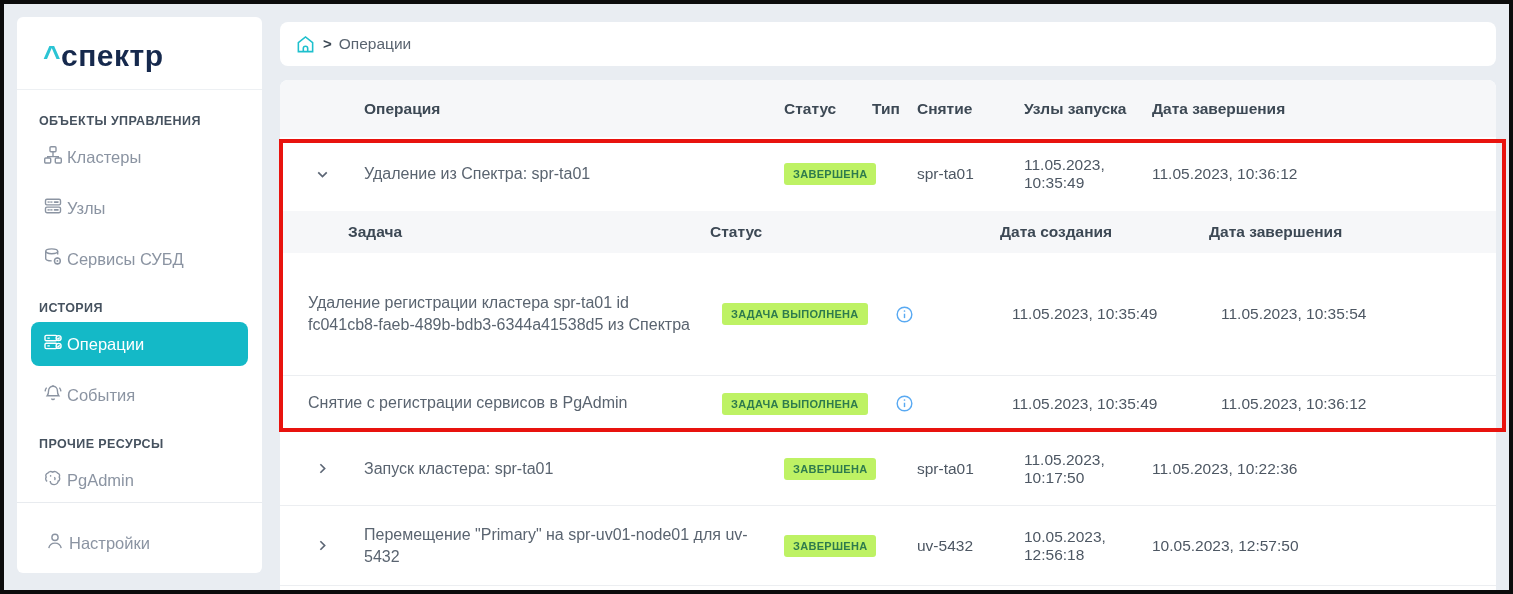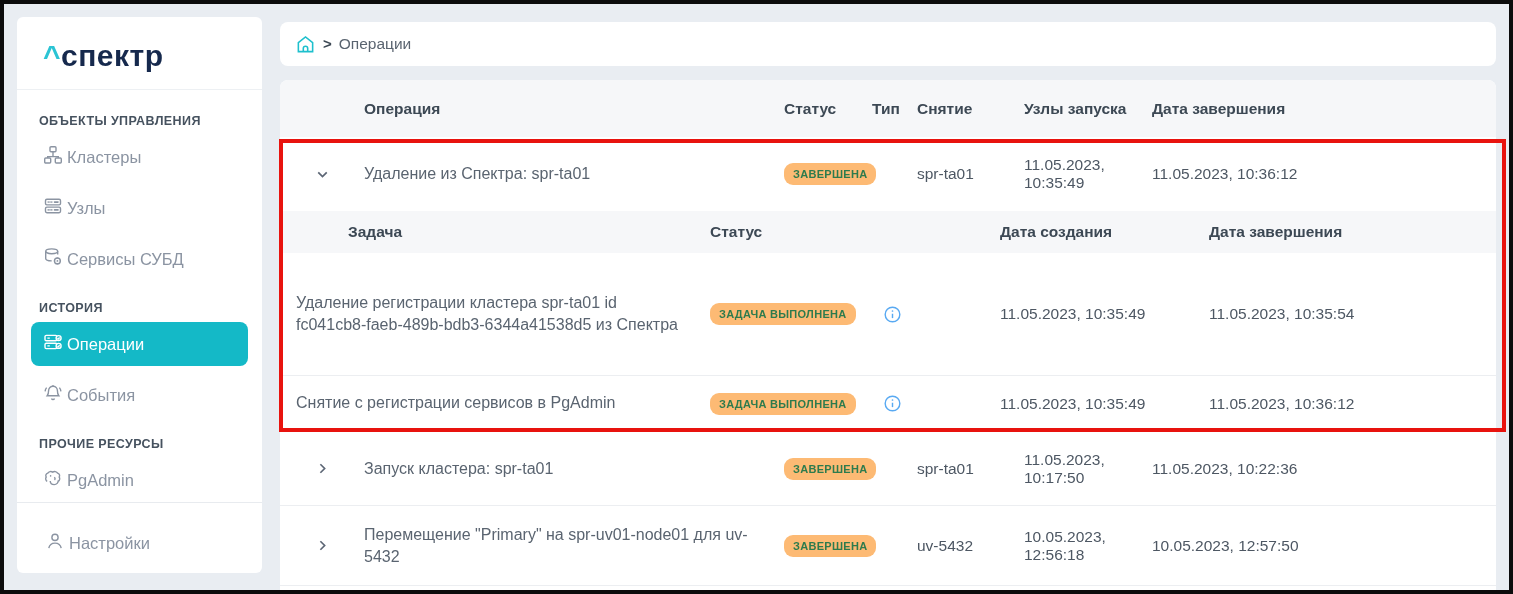--- a/index.html
+++ b/index.html
@@ -43,26 +43,26 @@
   .grid-main { display:grid; grid-template-columns:84px 420px 88px 45px 107px 128px 1fr;
                align-items:center; }
   .grid-task { display:grid; grid-template-columns:430px 290px 209px 1fr;
                align-items:center; }
   .thead { background:#f6f7f9; height:57px; font-weight:bold; font-size:15.5px; color:#3c4854; }
   .op-row { min-height:74px; border-top:1px solid #eceef1; font-size:16px; color:#5a6470; }
   .op-row .chev { justify-self:center; color:#5c6675; cursor:pointer; display:flex; }
   .op-name { padding-right:36px; line-height:1.35; }
   .cell-date { font-size:15.5px; color:#4d5763; }
   .cell-obj { font-size:15.5px; color:#4d5763; }
-  .badge { display:inline-block; background:#fdba74; color:#2e7b4d;
+  .badge { display:inline-block; background:#bef264; color:#2e7b4d;
            font-size:11px; font-weight:bold; letter-spacing:.3px;
-           padding:5px 9px; border-radius:9px; white-space:nowrap; }
+           padding:5px 9px; border-radius:3px; white-space:nowrap; }
   .task-head { background:#f6f7f9; height:42px; font-weight:bold; font-size:15.5px; color:#3c4854; }
   .task-head .th-task { padding-left:68px; }
-  .task-row { border-top:1px solid #eceef1; font-size:16px; color:#5a6470; }
+  .task-row { border-top:1px solid #eceef1; font-size:16px; color:#5a6470;padding-left:12px; }
   .task-row .task-name { padding:14px 28px 14px 16px; line-height:1.4; }
   .task-row-1 { min-height:122px; }
   .task-row-2 { min-height:56px; }
   .status-cell { display:flex; align-items:center; gap:27px; }
   .info-btn { display:flex; cursor:pointer; }
   
   .highlight-box { position:absolute; left:275px; top:135px; width:1227px; height:293px;
                    border:4px solid #e8130e; pointer-events:none; z-index:5; }
 </style>
 </head>

